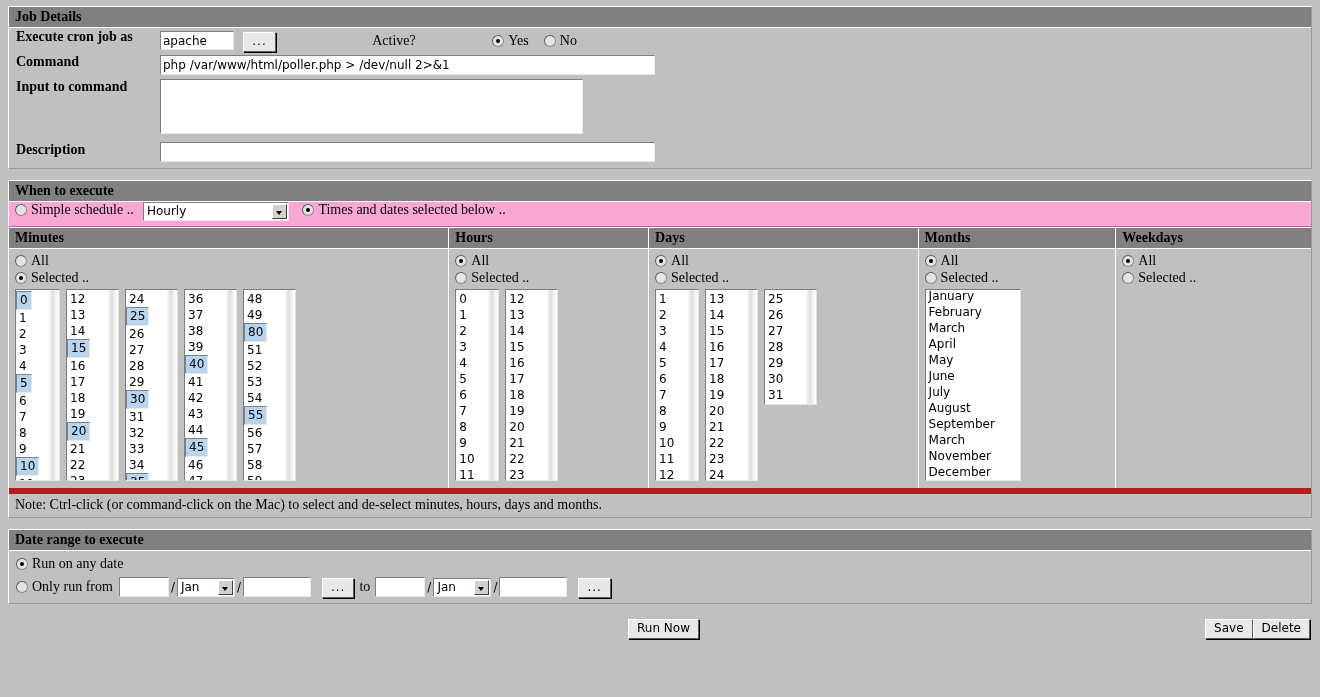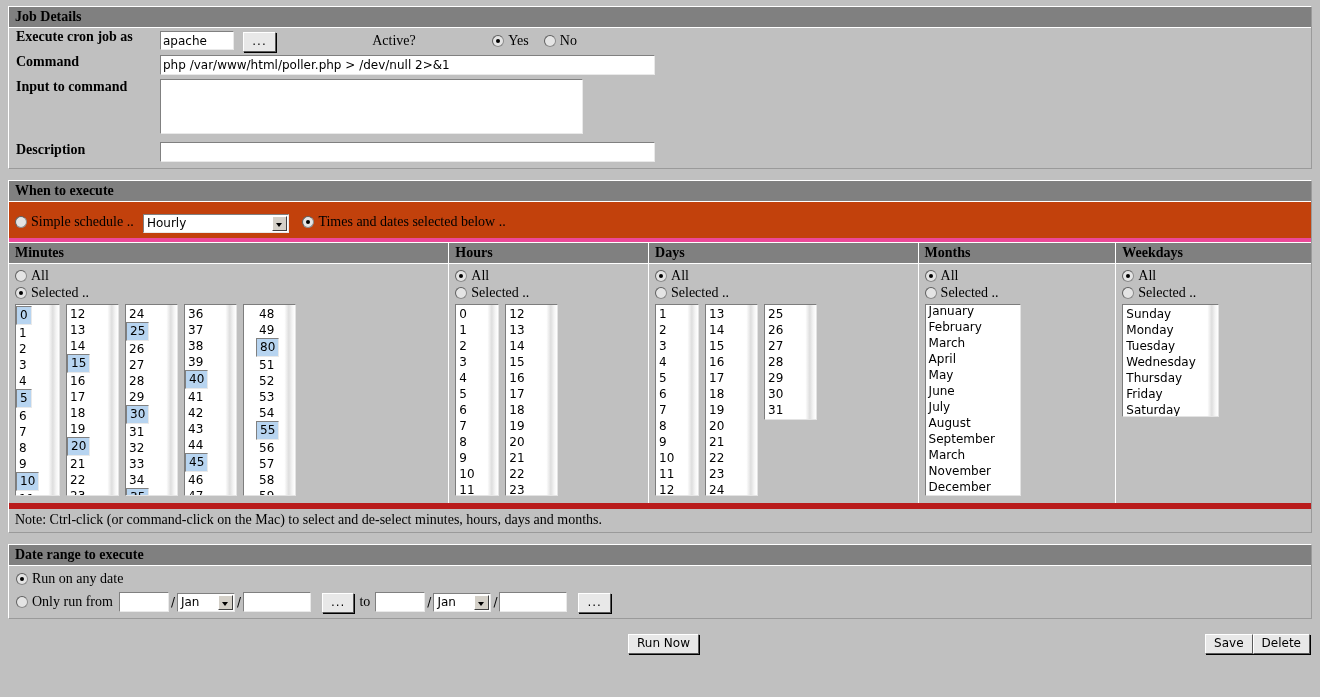--- a/index.html
+++ b/index.html
@@ -140,23 +140,23 @@
     content: "";
     position: absolute;
     left: 3px; top: 6px;
     border-left: 3.5px solid transparent;
     border-right: 3.5px solid transparent;
     border-top: 4px solid #000;
   }
 
   
   .sched-row {
-    padding: 12px 6px 5px 6px;
-    border-bottom: 4px solid #ec4899;
-    background: #c2410c;
+    padding: 0 6px 5px 6px;
+    border-bottom: 1px solid #ec4899;
+    background: #f9a8d4;
   }
   .cols {
     display: flex;
     align-items: stretch;
     border-bottom: 6px solid #b91c1c;
   }
   .col {
     border-left: 1px solid #ffffff;
     box-sizing: border-box;
   }
@@ -303,21 +303,21 @@
               <div class="lb-bar"></div>
             </div>
             <div class="lb" style="width:53px;height:192px;">
               <div class="lb-items"><div class="opt">24</div><div class="opt sel">25</div><div class="opt">26</div><div class="opt">27</div><div class="opt">28</div><div class="opt">29</div><div class="opt sel">30</div><div class="opt">31</div><div class="opt">32</div><div class="opt">33</div><div class="opt">34</div><div class="opt sel">35</div></div>
               <div class="lb-bar"></div>
             </div>
             <div class="lb" style="width:53px;height:192px;">
               <div class="lb-items"><div class="opt">36</div><div class="opt">37</div><div class="opt">38</div><div class="opt">39</div><div class="opt sel">40</div><div class="opt">41</div><div class="opt">42</div><div class="opt">43</div><div class="opt">44</div><div class="opt sel">45</div><div class="opt">46</div><div class="opt">47</div></div>
               <div class="lb-bar"></div>
             </div>
-            <div class="lb" style="width:53px;height:192px;padding-left:12px;">
+            <div class="lb" style="width:53px;height:192px;">
               <div class="lb-items"><div class="opt">48</div><div class="opt">49</div><div class="opt sel">80</div><div class="opt">51</div><div class="opt">52</div><div class="opt">53</div><div class="opt">54</div><div class="opt sel">55</div><div class="opt">56</div><div class="opt">57</div><div class="opt">58</div><div class="opt">59</div></div>
               <div class="lb-bar"></div>
             </div>
           </div>
         </div>
       </div>
 
       <div class="col" style="width:200px;">
         <div class="col-head">Hours</div>
         <div class="col-body">
@@ -451,34 +451,20 @@
         </div>
       </div>
 
       <div class="col" style="width:196px;">
         <div class="col-head">Weekdays</div>
         <div class="col-body">
           <div class="radio-stack">
             <div><span class="radio on"></span><span class="rlabel">All</span></div>
             <div><span class="radio"></span><span class="rlabel">Selected ..</span></div>
           </div>
-          <div class="lists" style="align-items:flex-start;">
-            <div class="lb" style="width:97px;height:113px;">
-              <div class="lb-items">
-                  <div class="opt">Sunday</div>
-                  <div class="opt">Monday</div>
-                  <div class="opt">Tuesday</div>
-                  <div class="opt">Wednesday</div>
-                  <div class="opt">Thursday</div>
-                  <div class="opt">Friday</div>
-                  <div class="opt">Saturday</div>
-                </div>
-              <div class="lb-bar"></div>
-            </div>
-          </div>
         </div>
       </div>
 
     </div>
 
     <div class="note">Note: Ctrl-click (or command-click on the Mac) to select and de-select minutes, hours, days and months.</div>
   </div>
 
   <div class="panel">
     <div class="panel-title">Date range to execute</div>

